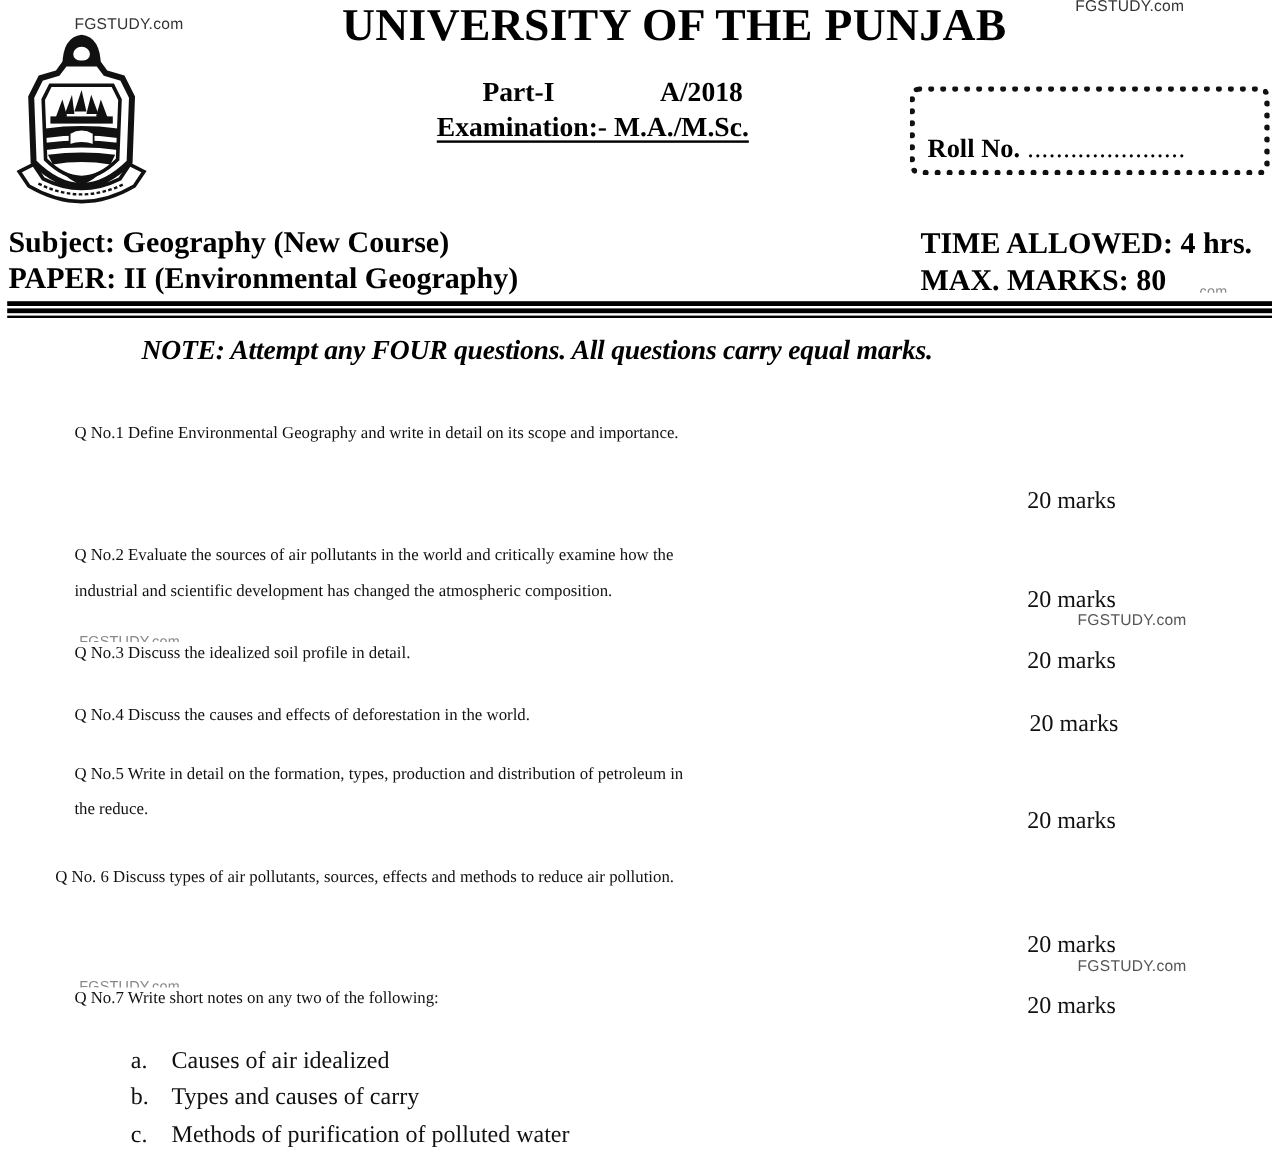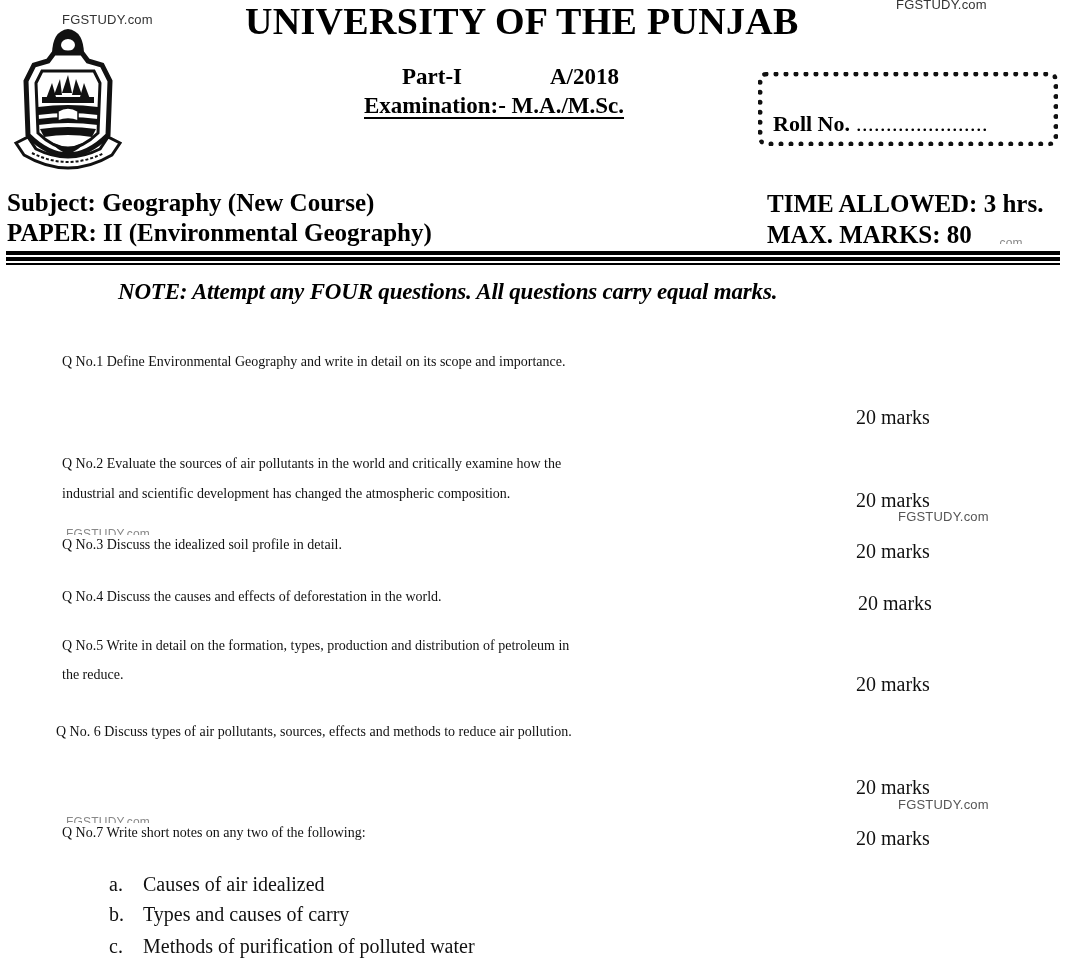--- a/index.html
+++ b/index.html
@@ -7,21 +7,21 @@
       width: 1067px; height: 965px; position: relative; overflow: hidden;
       font-family: "Liberation Serif", "DejaVu Serif", serif; color: #111;
     }
     .abs { position: absolute; white-space: nowrap; }
     .wm {
       font-family: "Liberation Sans", "DejaVu Sans", sans-serif;
       font-size: 13px; color: #333; letter-spacing: 0.2px;
     }
     .wm.faint { color: #888; font-size: 12px; height: 8px; overflow: hidden; }
     .title {
-      font-weight: bold; font-size: 38px; letter-spacing: 0.3px; color: #000;
+      font-weight: bold; font-size: 38px; letter-spacing: 0.3px; color: #000; margin-left: 40px;
     }
     .sub { font-weight: bold; font-size: 23px; color: #000; }
     .underline { text-decoration: underline; text-decoration-thickness: 2px; text-underline-offset: 4px; }
     .hdr { font-weight: bold; font-size: 25px; color: #000; }
     .note { font-weight: bold; font-style: italic; font-size: 23px; color: #000; letter-spacing: -0.2px; }
     .q { font-size: 14px; color: #111; }
     .marks { font-size: 20px; color: #111; }
     .li { font-size: 20px; color: #111; }
     .li .lbl { display: inline-block; width: 34px; }
 
@@ -83,21 +83,21 @@
 <div class="abs sub underline" style="left:364px; top:93px;">Examination:- M.A./M.Sc.</div>
 
 <div class="rollbox">
   <div class="roll">
     <span>Roll No.</span><span class="dots"> ......................</span>
   </div>
 </div>
 
 <div class="abs hdr" style="left:7px; top:189px;">Subject: Geography (New Course)</div>
 <div class="abs hdr" style="left:7px; top:219px;">PAPER: II (Environmental Geography)</div>
-<div class="abs hdr" style="left:767px; top:190px;">TIME ALLOWED: 3 hrs.</div>
+<div class="abs hdr" style="left:767px; top:190px;">TIME ALLOWED: 4 hrs.</div>
 <div class="abs hdr" style="left:767px; top:221px;">MAX. MARKS: 80</div>
 <div class="abs wm faint" style="left:996px; top:236px;">.com</div>
 
 <div class="rule" style="top:251px; height:4px;"></div>
 <div class="rule" style="top:257px; height:4px;"></div>
 <div class="rule" style="top:263px; height:2px;"></div>
 
 <div class="abs note" style="left:118px; top:279px;">NOTE: Attempt any FOUR questions. All questions carry equal marks.</div>
 
 <div class="abs q" style="left:62px; top:354px;">Q No.1 Define Environmental Geography and write in detail on its scope and importance.</div>
@@ -112,21 +112,21 @@
 <div class="abs q" style="left:62px; top:537px;">Q No.3 Discuss the idealized soil profile in detail.</div>
 <div class="abs marks" style="left:856px; top:540px;">20 marks</div>
 
 <div class="abs q" style="left:62px; top:589px;">Q No.4 Discuss the causes and effects of deforestation in the world.</div>
 <div class="abs marks" style="left:858px; top:592px;">20 marks</div>
 
 <div class="abs q" style="left:62px; top:638px;">Q No.5 Write in detail on the formation, types, production and distribution of petroleum in</div>
 <div class="abs q" style="left:62px; top:667px;">the reduce.</div>
 <div class="abs marks" style="left:856px; top:673px;">20 marks</div>
 
-<div class="abs q" style="left:56px; top:724px;">Q No. 6 Discuss types of air pollutants, sources, effects and methods to reduce air pollution.</div>
+<div class="abs q" style="left:46px; top:724px;">Q No. 6 Discuss types of air pollutants, sources, effects and methods to reduce air pollution.</div>
 <div class="abs marks" style="left:856px; top:776px;">20 marks</div>
 <div class="abs wm" style="left:898px; top:797px; color:#555;">FGSTUDY.com</div>
 
 <div class="abs wm faint" style="left:66px; top:815px;">FGSTUDY.com</div>
 <div class="abs q" style="left:62px; top:825px;">Q No.7 Write short notes on any two of the following:</div>
 <div class="abs marks" style="left:856px; top:827px;">20 marks</div>
 
 <div class="abs li" style="left:109px; top:873px;">
   <span class="lbl">a.</span><span>Causes of air idealized</span>
 </div>

